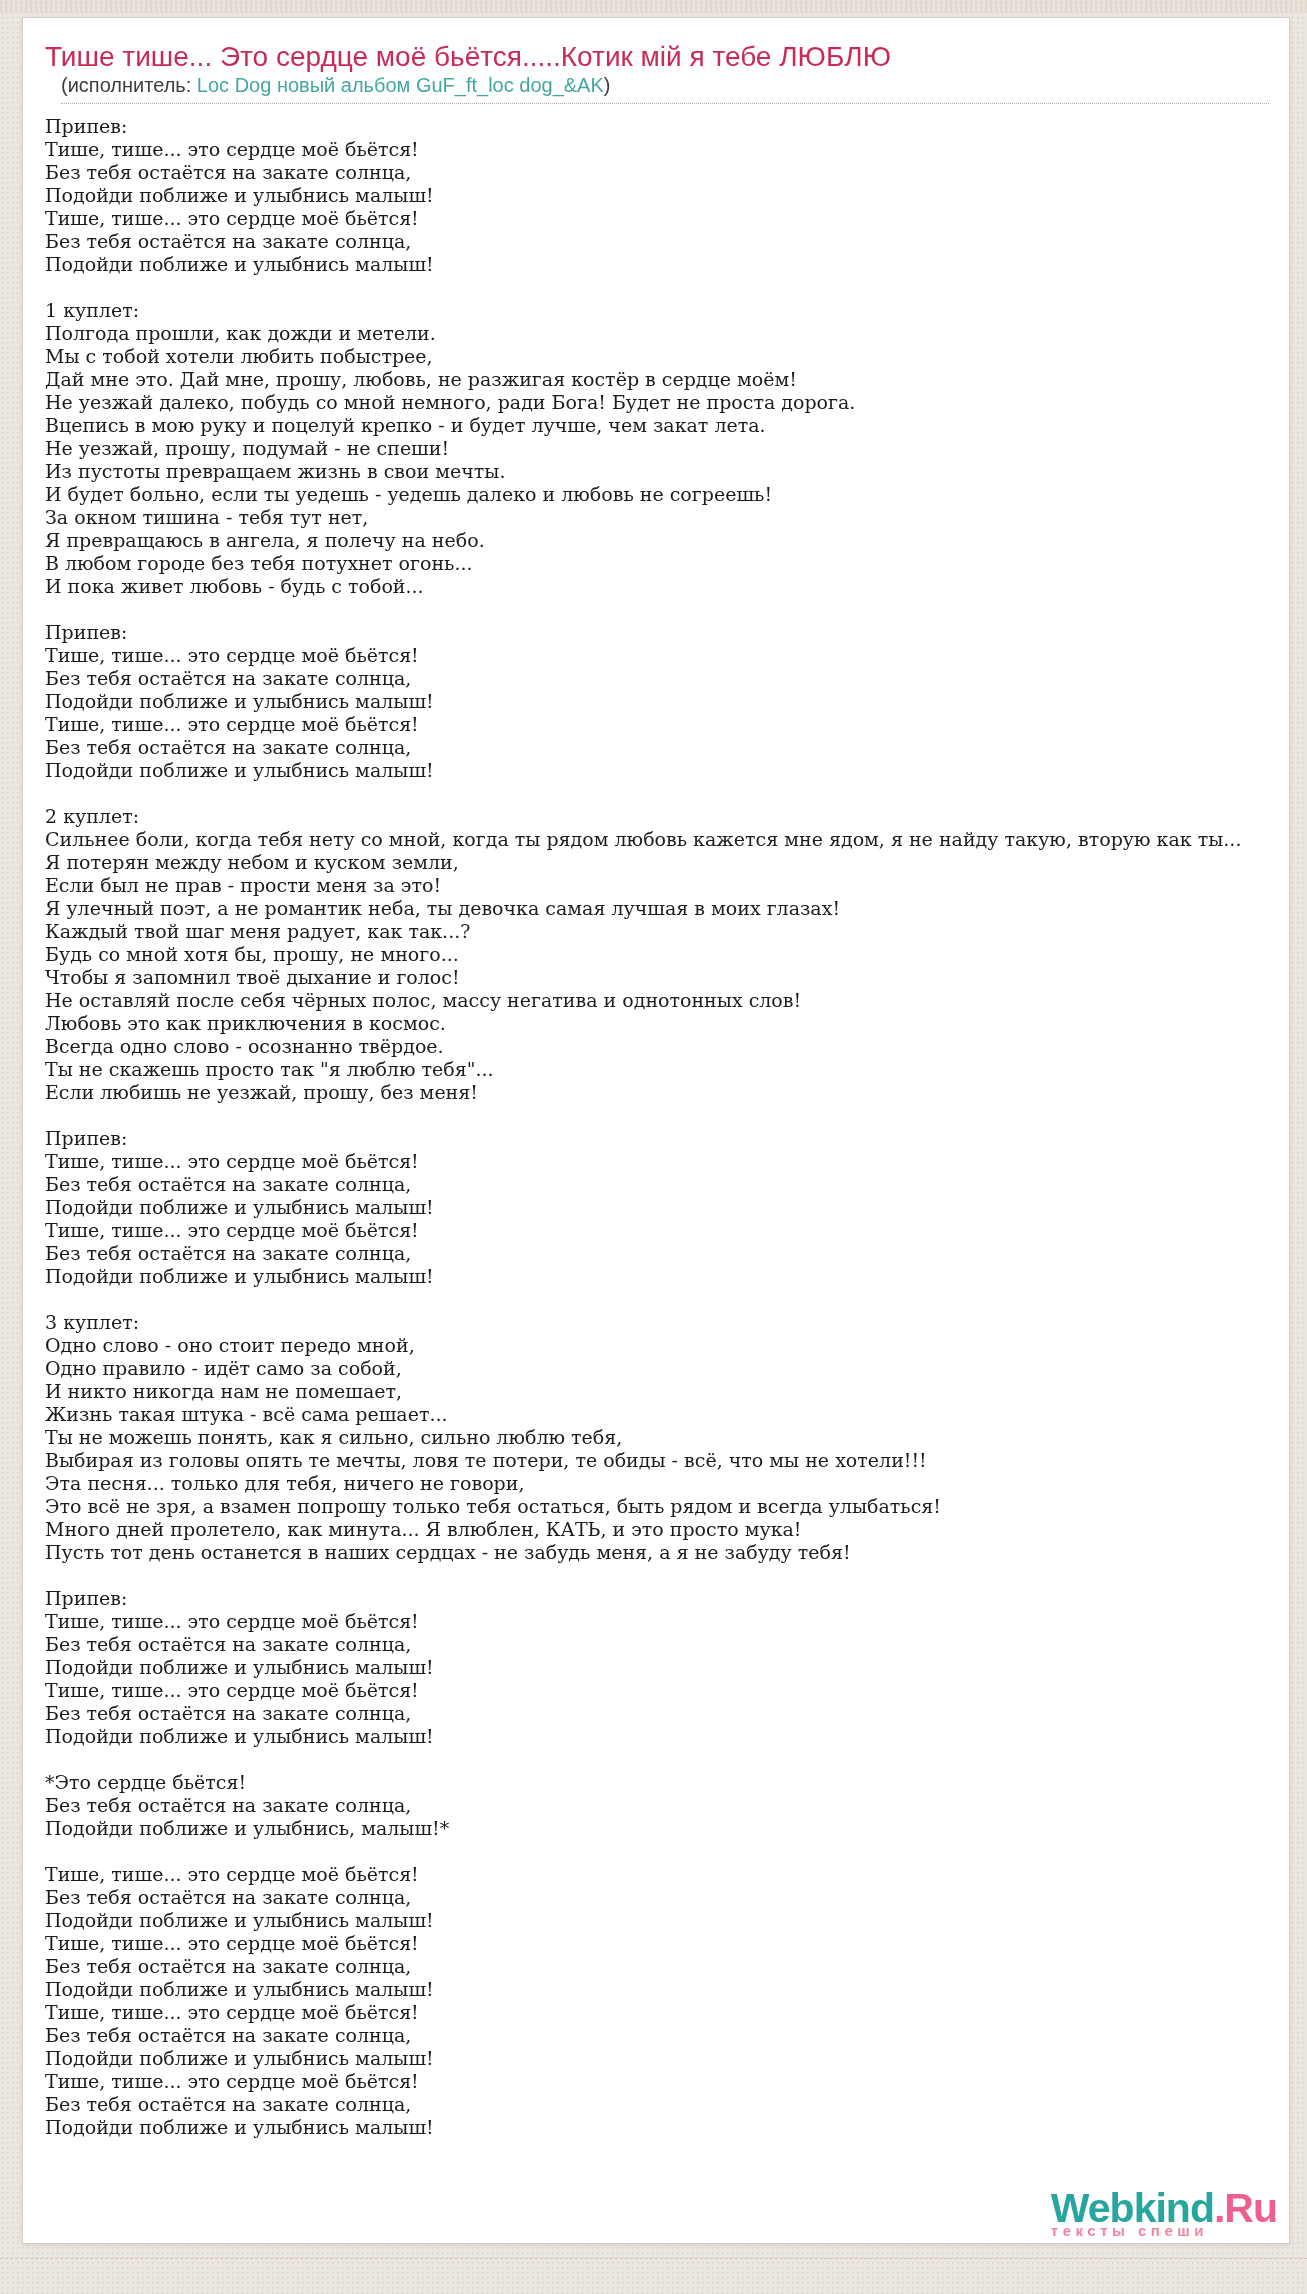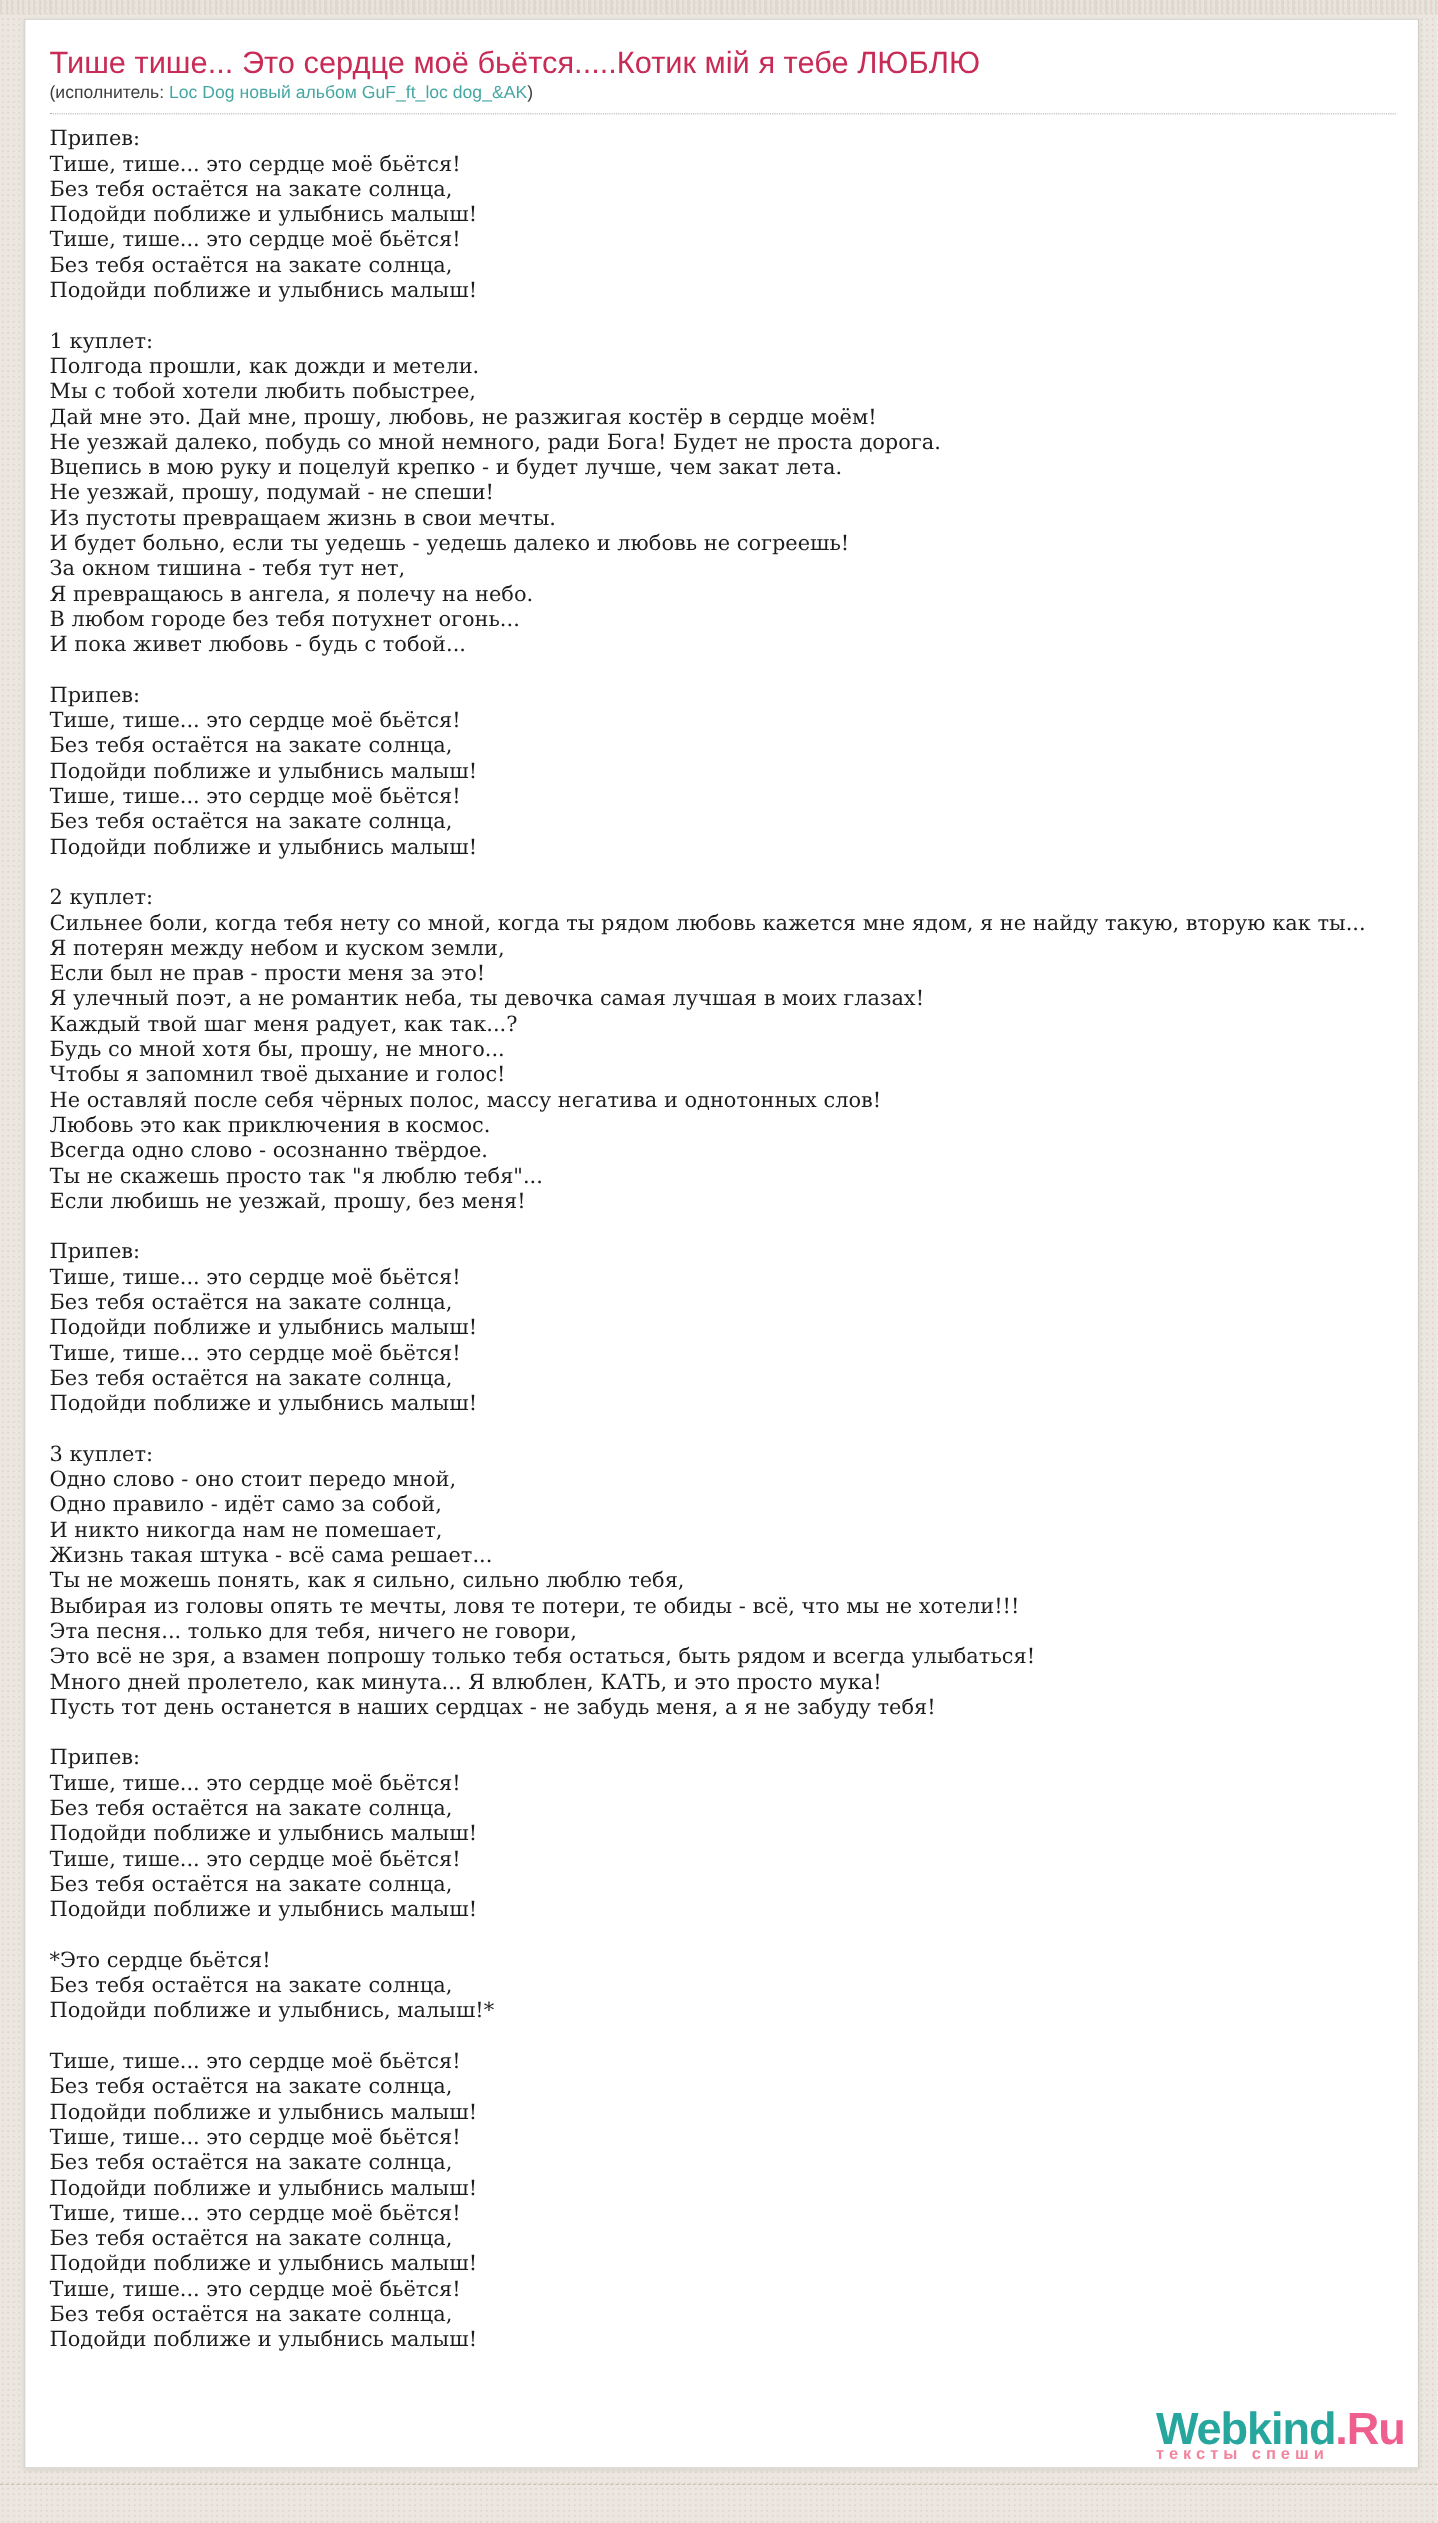--- a/index.html
+++ b/index.html
@@ -25,23 +25,23 @@
     background:#ffffff;border:1px solid #d2cec8;box-sizing:border-box;
     box-shadow:0 1px 4px rgba(0,0,0,.10);
   }
   .card-inner{padding:22px 20px 0 22px;}
   .song-title{
     margin:0;font-size:28px;line-height:34px;font-weight:normal;
     color:#c72b56;letter-spacing:0;
     white-space:nowrap;overflow:hidden;
   }
   .artist-line{
-    font-size:16px;line-height:22px;color:#3d3d3d;
+    font-size:20px;line-height:22px;color:#3d3d3d;
     padding-bottom:7px;border-bottom:1px dotted #b3afa8;
-    white-space:nowrap;overflow:hidden;
+    white-space:nowrap;overflow:hidden;margin-left:16px;
   }
   .artist-link{color:#45a7a2;text-decoration:none;cursor:pointer;}
   .lyrics{
     margin-top:11px;
     font-family:"DejaVu Serif","Liberation Serif",serif;
     font-size:19px;line-height:23px;color:#1c1c1c;
     white-space:pre;overflow:hidden;
   }
   .logo{
     position:absolute;right:12px;bottom:1px;text-align:left;

